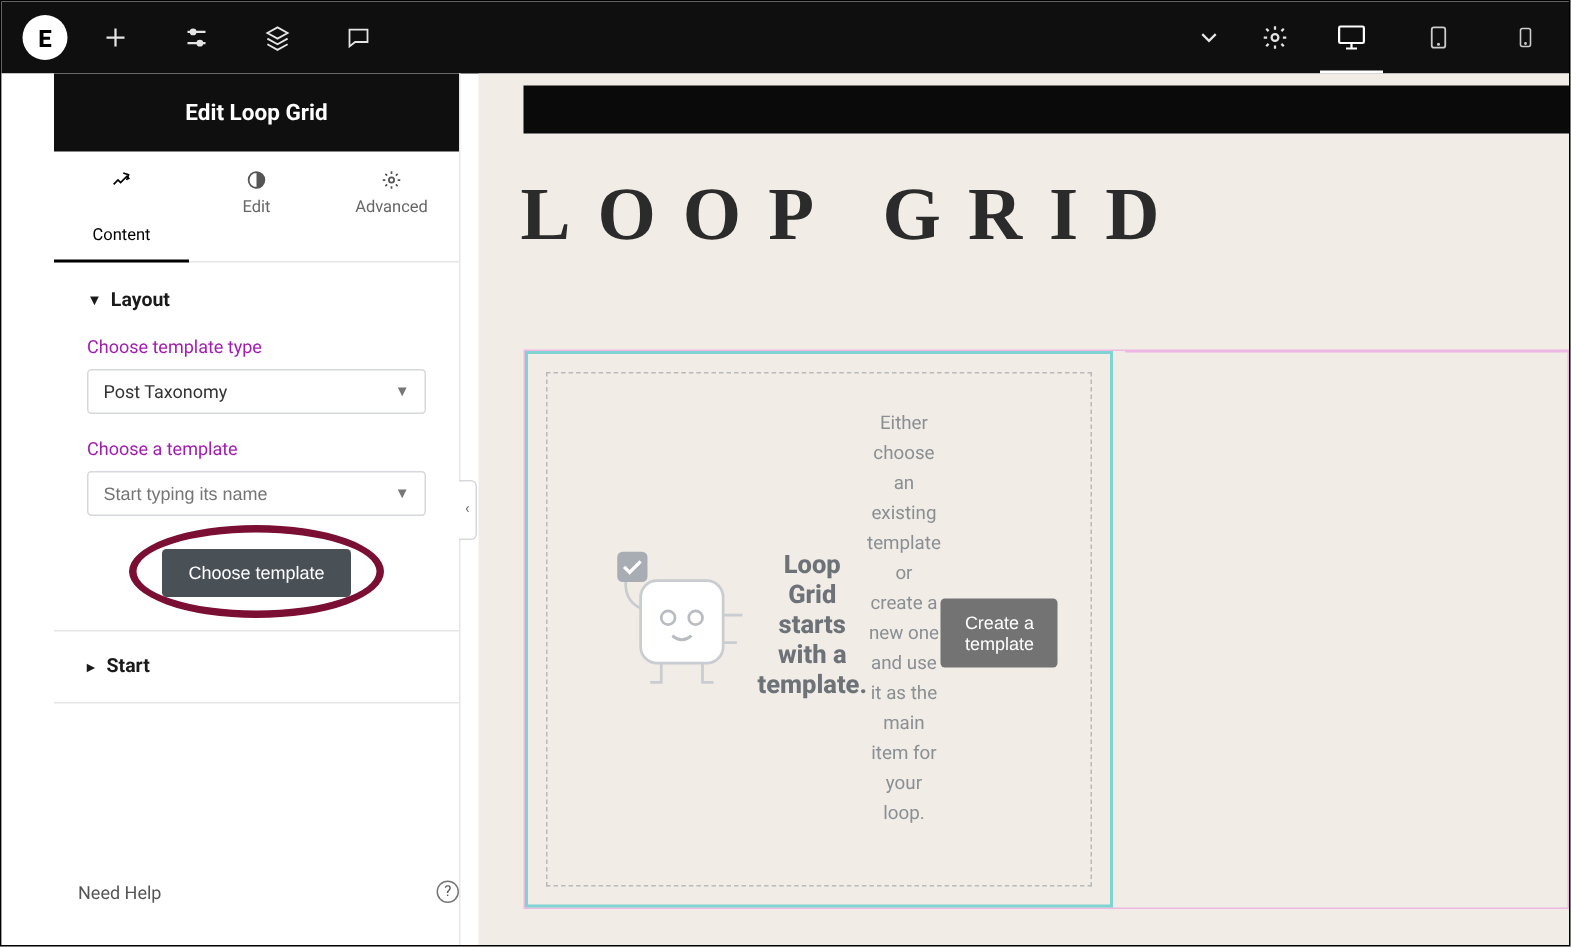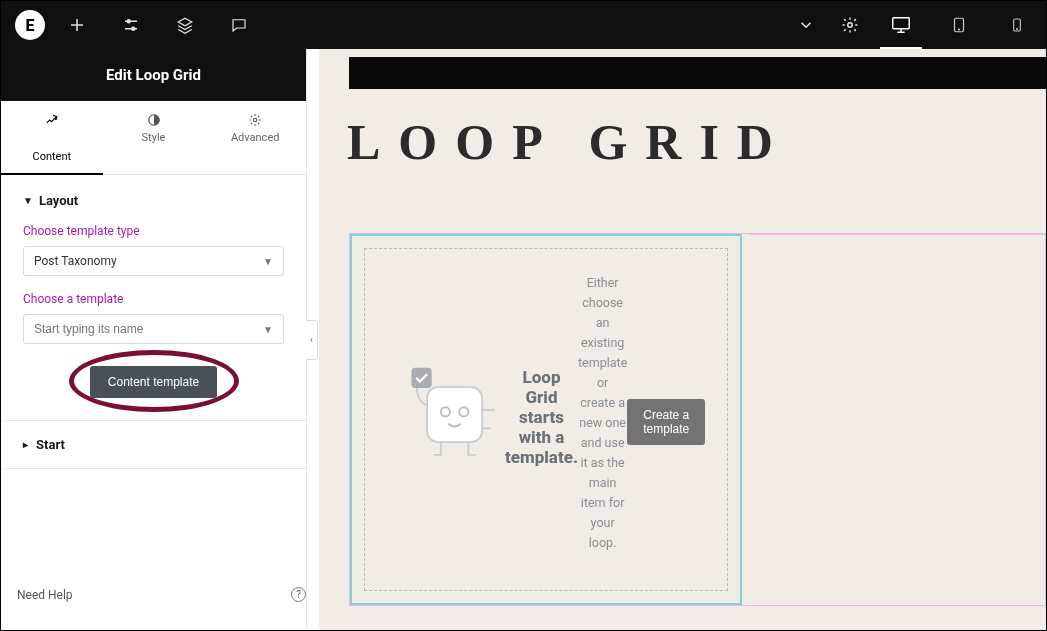--- a/index.html
+++ b/index.html
@@ -44,21 +44,21 @@
     content:''; position:absolute; bottom:0; left:8px; right:8px;
     height:2px; background:#fff;
   }
 
   
   .body { display:flex; flex:1; min-height:0; }
 
   
   .panel {
     width: 306px; border-right:1px solid #e6e6e6;
-    display:flex; flex-direction:column; background:#fff;
+    display:flex; flex-direction:column; background:#fff;padding-left:35px;
   }
   .panel-title {
     height:52px; background:#0f0f10; color:#fff;
     display:flex; align-items:center; justify-content:center;
     font-weight:700; font-size:15px;
   }
   .tabs { display:flex; border-bottom:1px solid #e6e6e6; }
   .tab {
     flex:1; display:flex; flex-direction:column; align-items:center;
     gap:4px; padding:12px 0 10px; font-size:11px; color:#666;
@@ -241,21 +241,21 @@
               <path d="M3 17l5-5 3 3 7-7 3 3" fill="none" stroke="#000" stroke-width="2"></path>
               <path d="M14 4l6 2-2 6" fill="none" stroke="#000" stroke-width="2"></path>
             </svg>
           <span>Content</span>
         </div>
         <div class="tab">
           <svg viewBox="0 0 24 24">
               <circle cx="12" cy="12" r="9" fill="none" stroke="#555" stroke-width="2"></circle>
               <path d="M12 3a9 9 0 010 18z" fill="#555"></path>
             </svg>
-          <span>Style</span>
+          <span>Edit</span>
         </div>
         <div class="tab">
           <svg viewBox="0 0 24 24">
               <circle cx="12" cy="12" r="3" fill="none" stroke="#555" stroke-width="2"></circle>
               <path d="M12 2v3M12 19v3M2 12h3M19 12h3M5 5l2 2M17 17l2 2M5 19l2-2M17 7l2-2" stroke="#555" stroke-width="2"></path>
             </svg>
           <span>Advanced</span>
         </div>
       </div>
 
@@ -271,21 +271,21 @@
           <span class="chev">▼</span>
         </div>
 
         <div class="field-label">Choose a template</div>
         <div class="select">
           <input type="text" placeholder="Start typing its name" style="">
           <span class="chev">▼</span>
         </div>
 
         <div class="btn-row">
-          <button class="btn">Content template</button>
+          <button class="btn">Choose template</button>
           <div class="oval-annot"></div>
         </div>
       </div>
 
       <div class="section-collapsed">
         <span class="caret" style="font-size:10px;">▸</span>
         <span>Start</span>
       </div>
 
       <div class="panel-footer">

